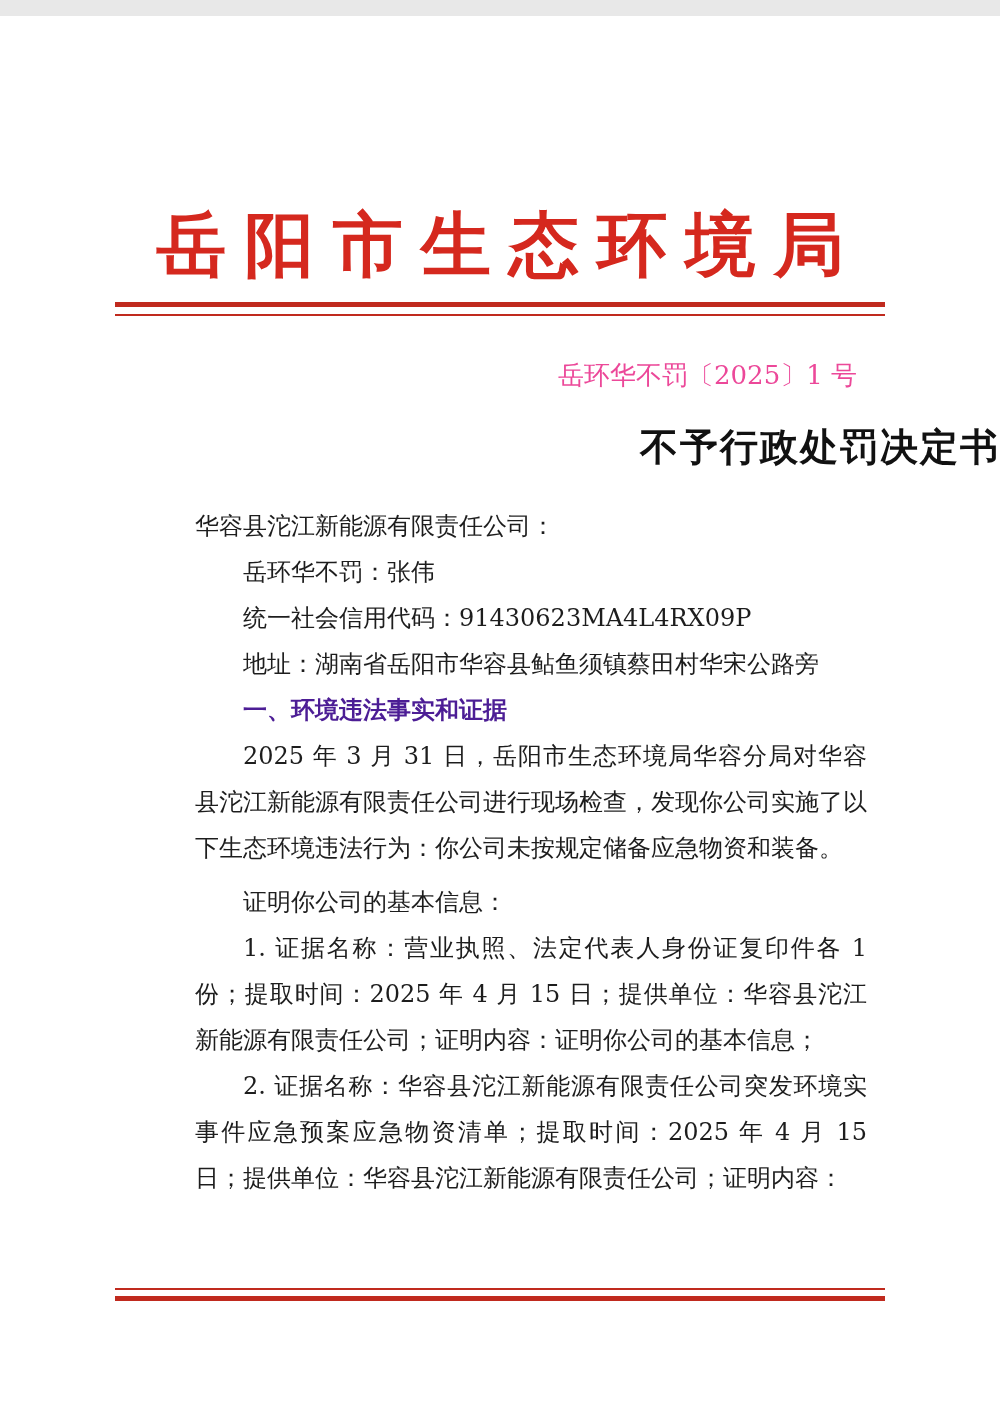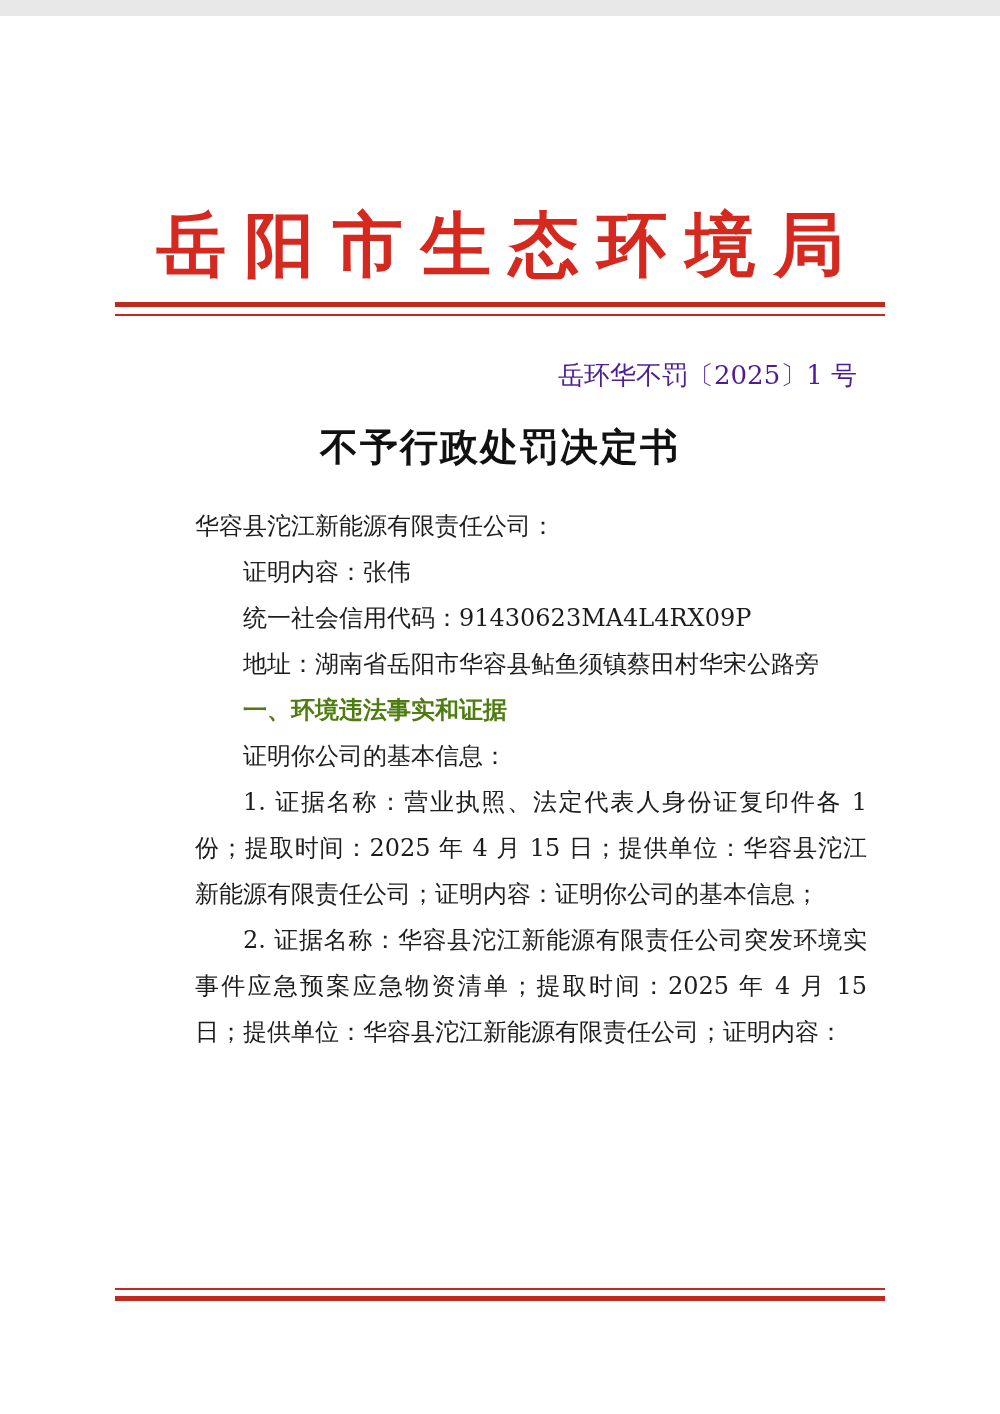--- a/index.html
+++ b/index.html
@@ -32,71 +32,72 @@
   .rule-header-thick { top: 286px; height: 5px; }
   .rule-header-thin  { top: 298px; height: 2px; }
   .rule-footer-thin  { top: 1272px; height: 2px; }
   .rule-footer-thick { top: 1280px; height: 5px; }
   
   .doc-number {
     position: absolute;
     top: 342px;
     left: 558px;
     font-size: 26px;
-    color: #4c1d95;
+    color: #ec4899;
     white-space: nowrap;
   }
   
   .doc-title {
     position: absolute;
     top: 406px;
     left: 0;
     width: 100%;
-    text-align: center;
+    text-align: right;
     font-size: 38px;
     font-weight: 700;
     letter-spacing: 2px;
     color: #111111;
   }
   
   .doc-body {
     position: absolute;
     top: 487px;
     left: 195px;
     width: 672px;
     font-size: 24px;
     line-height: 46px;
     text-align: justify;
     color: #1d1d1d;
   }
   .doc-body p { text-indent: 2em; }
   .doc-body p.flush { text-indent: 0; }
-  .doc-body p.heading { font-weight: 700; color: #4d7c0f; }
+  .doc-body p.heading { font-weight: 700; color: #4c1d95; }
   .doc-body p.gap-after { margin-bottom: 8px; }
 </style>
 </head>
 <body>
 
 <div class="page">
 
   <div class="agency-title">岳阳市生态环境局</div>
 
   <div class="rule rule-header-thick"></div>
   <div class="rule rule-header-thin"></div>
 
   <div class="doc-number">岳环华不罚〔2025〕1 号</div>
 
   <div class="doc-title">不予行政处罚决定书</div>
 
   <div class="doc-body">
     <p class="flush">华容县沱江新能源有限责任公司：</p>
-    <p>证明内容：张伟</p>
+    <p>岳环华不罚：张伟</p>
     <p>统一社会信用代码：91430623MA4L4RX09P</p>
     <p>地址：湖南省岳阳市华容县鲇鱼须镇蔡田村华宋公路旁</p>
     <p class="heading">一、环境违法事实和证据</p>
+    <p class="gap-after">2025 年 3 月 31 日，岳阳市生态环境局华容分局对华容县沱江新能源有限责任公司进行现场检查，发现你公司实施了以下生态环境违法行为：你公司未按规定储备应急物资和装备。</p>
     <p>证明你公司的基本信息：</p>
     <p>1. 证据名称：营业执照、法定代表人身份证复印件各 1 份；提取时间：2025 年 4 月 15 日；提供单位：华容县沱江新能源有限责任公司；证明内容：证明你公司的基本信息；</p>
     <p>2. 证据名称：华容县沱江新能源有限责任公司突发环境实事件应急预案应急物资清单；提取时间：2025 年 4 月 15 日；提供单位：华容县沱江新能源有限责任公司；证明内容：</p>
   </div>
 
   <div class="rule rule-footer-thin"></div>
   <div class="rule rule-footer-thick"></div>
 
 </div>
 

